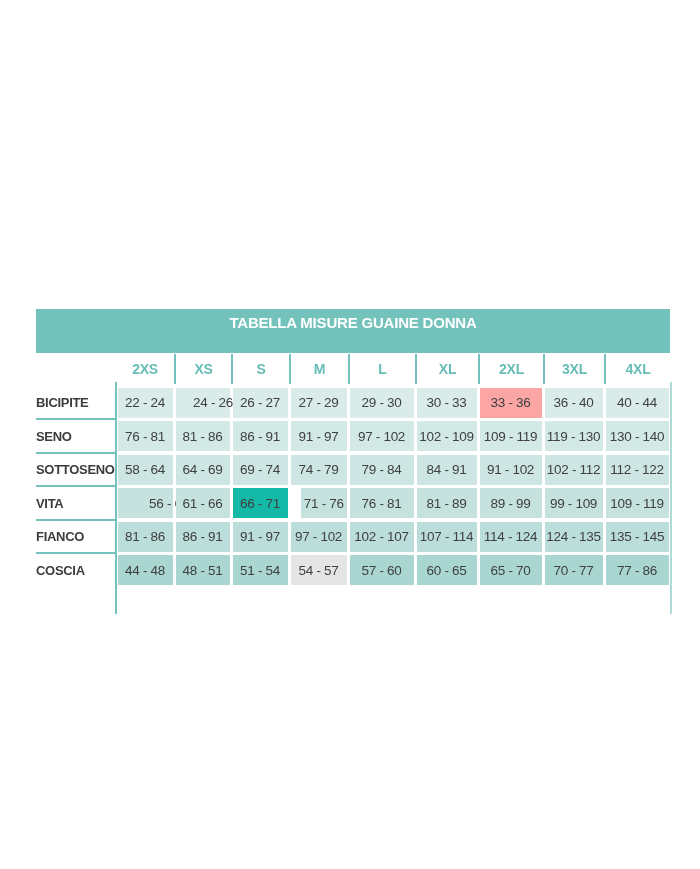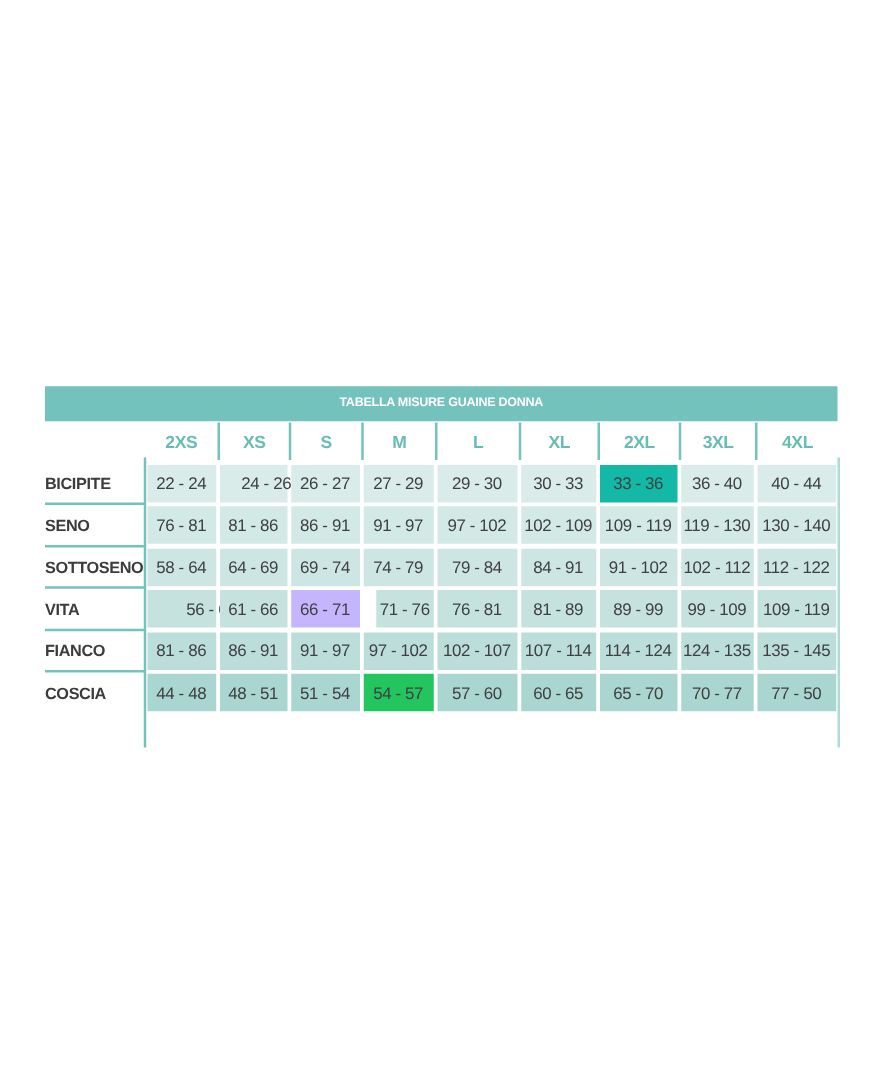--- a/index.html
+++ b/index.html
@@ -15,26 +15,26 @@
     background: #ffffff;
     overflow: hidden;
   }
   .size-table {
     position: absolute;
     left: 36px;
     top: 309px;
     width: 634px;
   }
   .title-bar {
-    height: 28px;
+    height: 44px;
     line-height: 28px;
     background: var(--teal, #74c2bc);
     color: #ffffff;
     font-weight: 700;
-    font-size: 10px;
+    font-size: 15px;
     letter-spacing: -0.2px;
     text-align: center;
     white-space: nowrap;
   }
   .grid {
     position: relative;
     display: grid;
     grid-template-columns: 80px 58px 57px 58px 59px 67px 63px 65px 61px 66px;
     grid-auto-rows: 30px;
     row-gap: 3.5px;
@@ -105,21 +105,21 @@
         <div class="col-head divided">2XL</div>
         <div class="col-head divided">3XL</div>
         <div class="col-head divided">4XL</div>
         <div class="row-label underlined">BICIPITE</div>
         <div class="value-cell" style="background: rgb(217, 236, 234);">22 - 24</div>
         <div class="value-cell" style="background: rgb(217, 236, 234); padding-left: 21px;">24 - 26</div>
         <div class="value-cell" style="background: rgb(217, 236, 234);">26 - 27</div>
         <div class="value-cell" style="background: rgb(217, 236, 234);">27 - 29</div>
         <div class="value-cell" style="background: rgb(217, 236, 234);">29 - 30</div>
         <div class="value-cell" style="background: rgb(217, 236, 234);">30 - 33</div>
-        <div class="value-cell" style="background: #14b8a6;">33 - 36</div>
+        <div class="value-cell" style="background: #fca5a5;">33 - 36</div>
         <div class="value-cell" style="background: rgb(217, 236, 234);">36 - 40</div>
         <div class="value-cell" style="background: rgb(217, 236, 234);">40 - 44</div>
         <div class="row-label underlined">SENO</div>
         <div class="value-cell" style="background: rgb(211, 233, 230);">76 - 81</div>
         <div class="value-cell" style="background: rgb(211, 233, 230);">81 - 86</div>
         <div class="value-cell" style="background: rgb(211, 233, 230);">86 - 91</div>
         <div class="value-cell" style="background: rgb(211, 233, 230);">91 - 97</div>
         <div class="value-cell" style="background: rgb(211, 233, 230);">97 - 102</div>
         <div class="value-cell" style="background: rgb(211, 233, 230);">102 - 109</div>
         <div class="value-cell" style="background: rgb(211, 233, 230);">109 - 119</div>
@@ -131,45 +131,45 @@
         <div class="value-cell" style="background: rgb(205, 230, 227);">69 - 74</div>
         <div class="value-cell" style="background: rgb(205, 230, 227);">74 - 79</div>
         <div class="value-cell" style="background: rgb(205, 230, 227);">79 - 84</div>
         <div class="value-cell" style="background: rgb(205, 230, 227);">84 - 91</div>
         <div class="value-cell" style="background: rgb(205, 230, 227);">91 - 102</div>
         <div class="value-cell" style="background: rgb(205, 230, 227);">102 - 112</div>
         <div class="value-cell" style="background: rgb(205, 230, 227);">112 - 122</div>
         <div class="row-label underlined">VITA</div>
         <div class="value-cell" style="background: rgb(197, 226, 222); padding-left: 48px;">56 - 61</div>
         <div class="value-cell" style="background: rgb(197, 226, 222);">61 - 66</div>
-        <div class="value-cell" style="background: #c4b5fd;">66 - 71</div>
+        <div class="value-cell" style="background: #14b8a6;">66 - 71</div>
         <div class="value-cell" style="background: rgb(197, 226, 222); margin-left: 12px;">71 - 76</div>
         <div class="value-cell" style="background: rgb(197, 226, 222);">76 - 81</div>
         <div class="value-cell" style="background: rgb(197, 226, 222);">81 - 89</div>
         <div class="value-cell" style="background: rgb(197, 226, 222);">89 - 99</div>
         <div class="value-cell" style="background: rgb(197, 226, 222);">99 - 109</div>
         <div class="value-cell" style="background: rgb(197, 226, 222);">109 - 119</div>
         <div class="row-label underlined">FIANCO</div>
         <div class="value-cell" style="background: rgb(188, 222, 218);">81 - 86</div>
         <div class="value-cell" style="background: rgb(188, 222, 218);">86 - 91</div>
         <div class="value-cell" style="background: rgb(188, 222, 218);">91 - 97</div>
         <div class="value-cell" style="background: rgb(188, 222, 218);">97 - 102</div>
         <div class="value-cell" style="background: rgb(188, 222, 218);">102 - 107</div>
         <div class="value-cell" style="background: rgb(188, 222, 218);">107 - 114</div>
         <div class="value-cell" style="background: rgb(188, 222, 218);">114 - 124</div>
         <div class="value-cell" style="background: rgb(188, 222, 218);">124 - 135</div>
         <div class="value-cell" style="background: rgb(188, 222, 218);">135 - 145</div>
         <div class="row-label">COSCIA</div>
         <div class="value-cell" style="background: rgb(170, 214, 209);">44 - 48</div>
         <div class="value-cell" style="background: rgb(170, 214, 209);">48 - 51</div>
         <div class="value-cell" style="background: rgb(170, 214, 209);">51 - 54</div>
-        <div class="value-cell" style="background: #22c55e;">54 - 57</div>
+        <div class="value-cell" style="background: #e5e5e5;">54 - 57</div>
         <div class="value-cell" style="background: rgb(170, 214, 209);">57 - 60</div>
         <div class="value-cell" style="background: rgb(170, 214, 209);">60 - 65</div>
         <div class="value-cell" style="background: rgb(170, 214, 209);">65 - 70</div>
         <div class="value-cell" style="background: rgb(170, 214, 209);">70 - 77</div>
-        <div class="value-cell" style="background: rgb(170, 214, 209);">77 - 50</div>
+        <div class="value-cell" style="background: rgb(170, 214, 209);">77 - 86</div>
 
       <div class="vline vline-left"></div>
       <div class="vline vline-right"></div>
     </div>
   </div>
 </div>
 
 </body></html>

